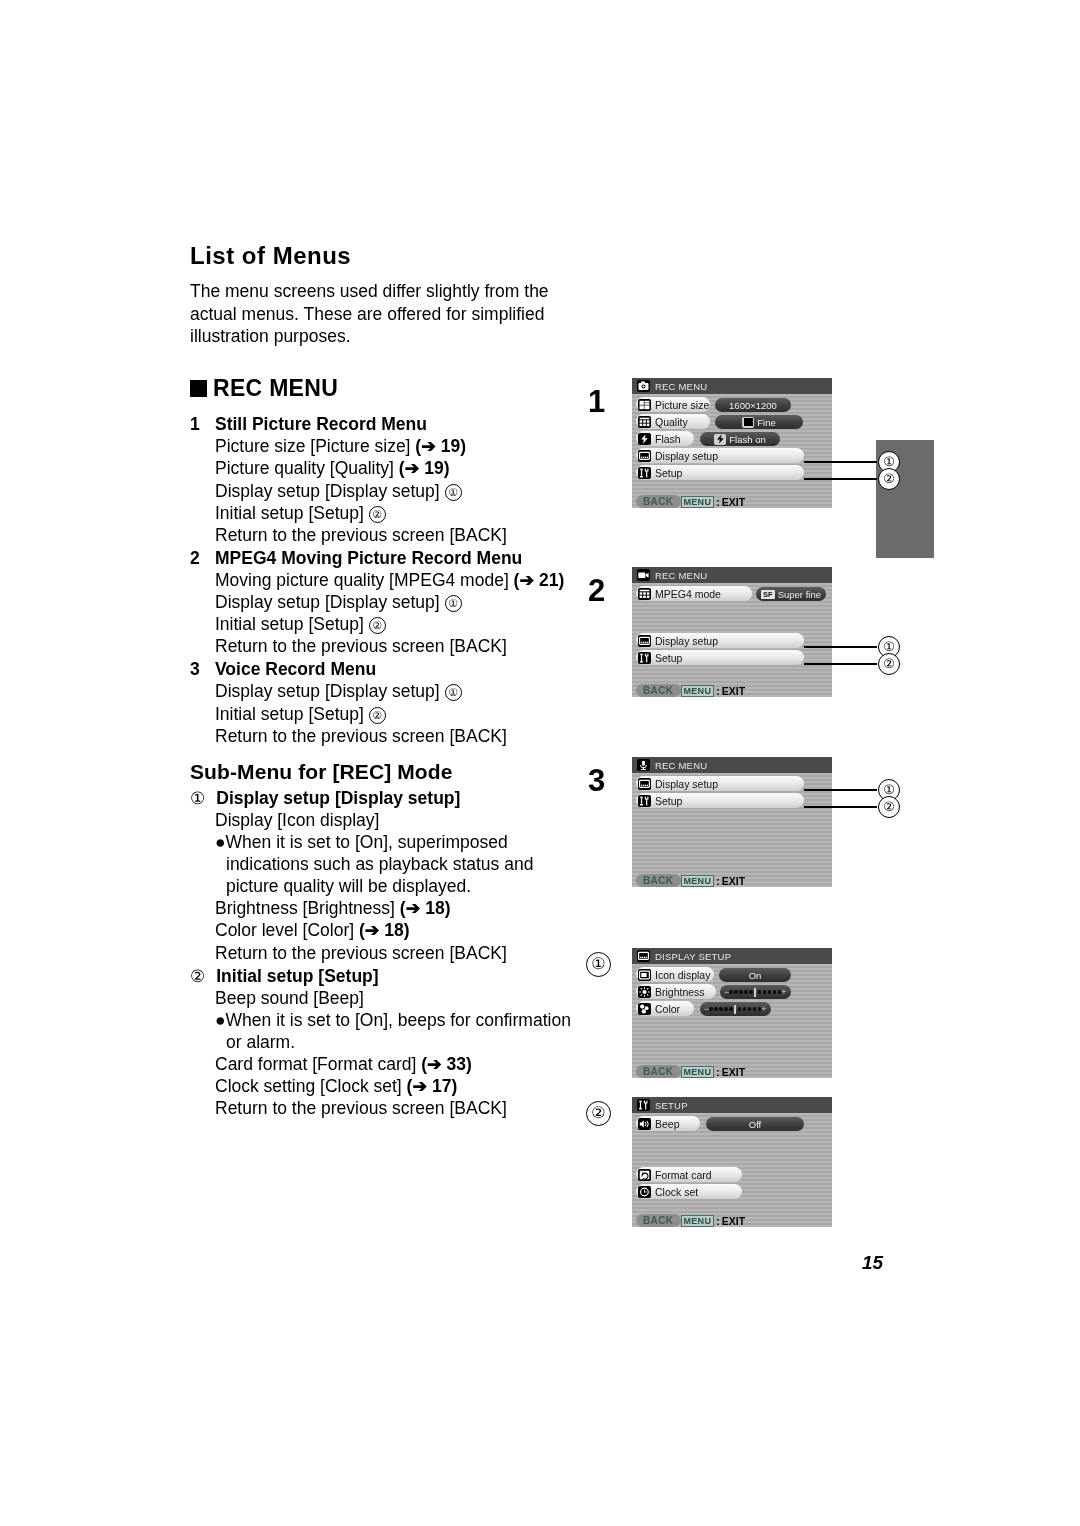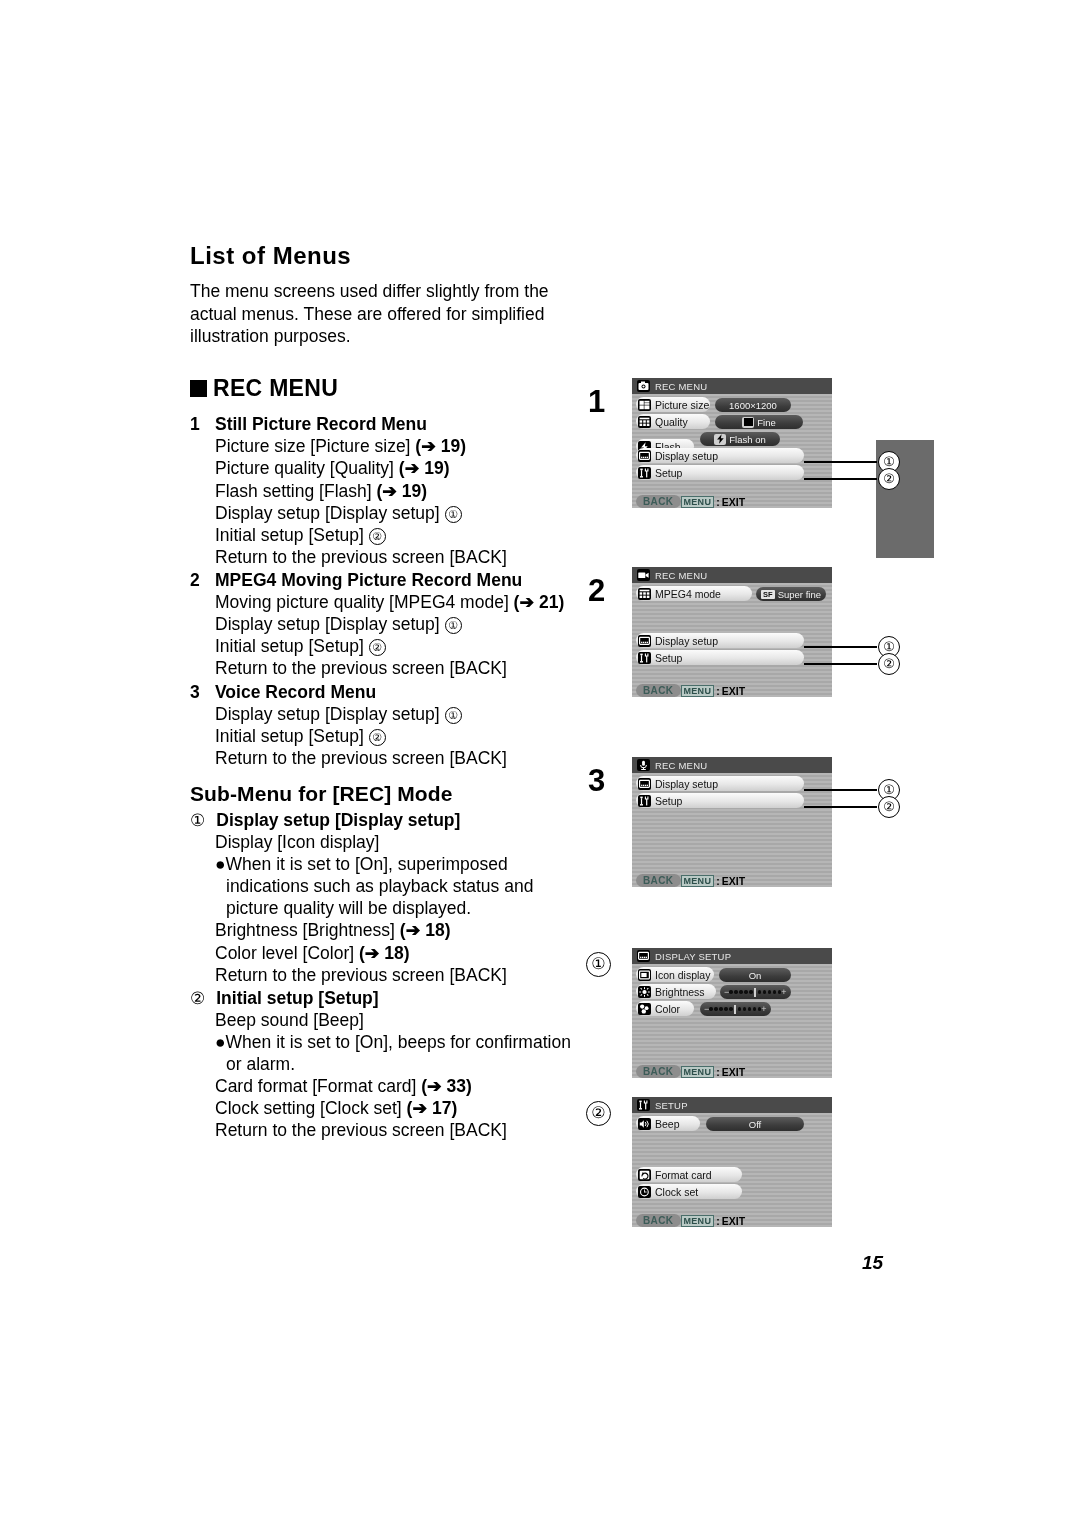--- a/index.html
+++ b/index.html
@@ -327,21 +327,20 @@
 
     <div id="rec-items">
         <div>
           <div class="num-item">
             <span class="num">1</span>
             <span class="hd">Still Picture Record Menu</span>
           </div>
           <div class="sub-lines">
             <div class="ln">Picture size [Picture size] <b>(➔ 19)</b></div>
             <div class="ln">Picture quality [Quality] <b>(➔ 19)</b></div>
-            <div class="ln">Flash setting [Flash] <b>(➔ 19)</b></div>
             <div class="ln">Display setup [Display setup] <span class="circ">①</span></div>
             <div class="ln">Initial setup [Setup] <span class="circ">②</span></div>
             <div class="ln">Return to the previous screen [BACK]</div>
           </div>
         </div>
         <div>
           <div class="num-item">
             <span class="num">2</span>
             <span class="hd">MPEG4 Moving Picture Record Menu</span>
           </div>
@@ -457,21 +456,21 @@
           <div class="row" style="top:36.5px;left:83px;width:88px;">
             <div class="val-pill" style="width:88px;">
               <span class="ic-t">
                 <svg width="11" height="10" viewBox="0 0 11 10">
                   <rect x="1" y="1" width="9" height="8" fill="#000"></rect>
                 </svg>
               </span>
               <span>Fine</span>
             </div>
           </div>
-          <div class="row" style="top:53px;margin-top:8px;">
+          <div class="row" style="top:53px;">
             <div class="pill" style="width:58px;">
               <span class="ic">
                 <svg width="11" height="10" viewBox="0 0 11 10">
                   <path d="M6.6 0.3 L2.1 5.4 L4.8 5.4 L4.1 9.8 L8.7 4.3 L5.9 4.3 Z" fill="#fff"></path>
                 </svg>
               </span>
               <span class="lab">Flash</span>
             </div>
           </div>
           <div class="row" style="top:53.5px;left:68px;width:80px;">

